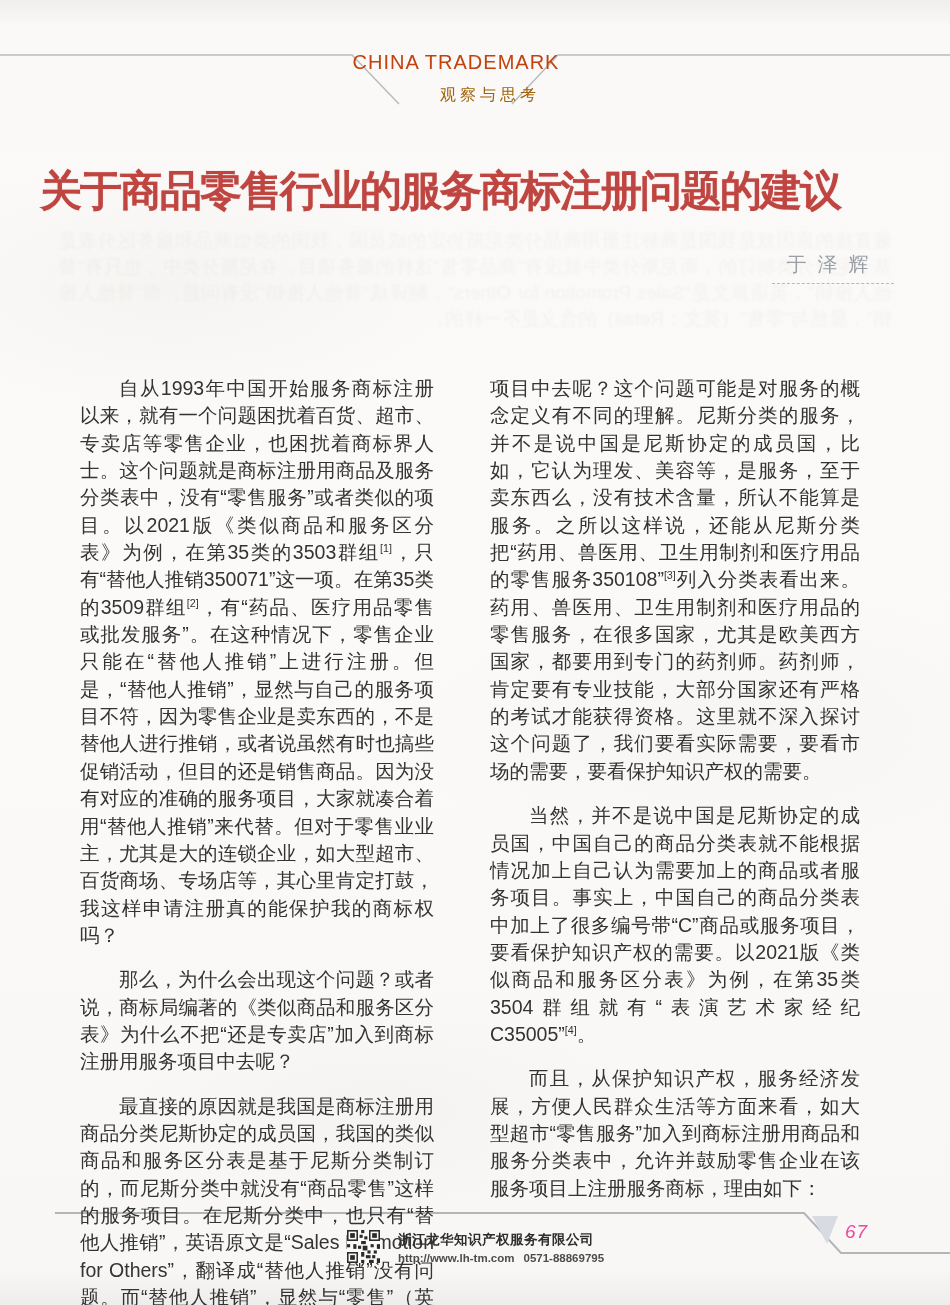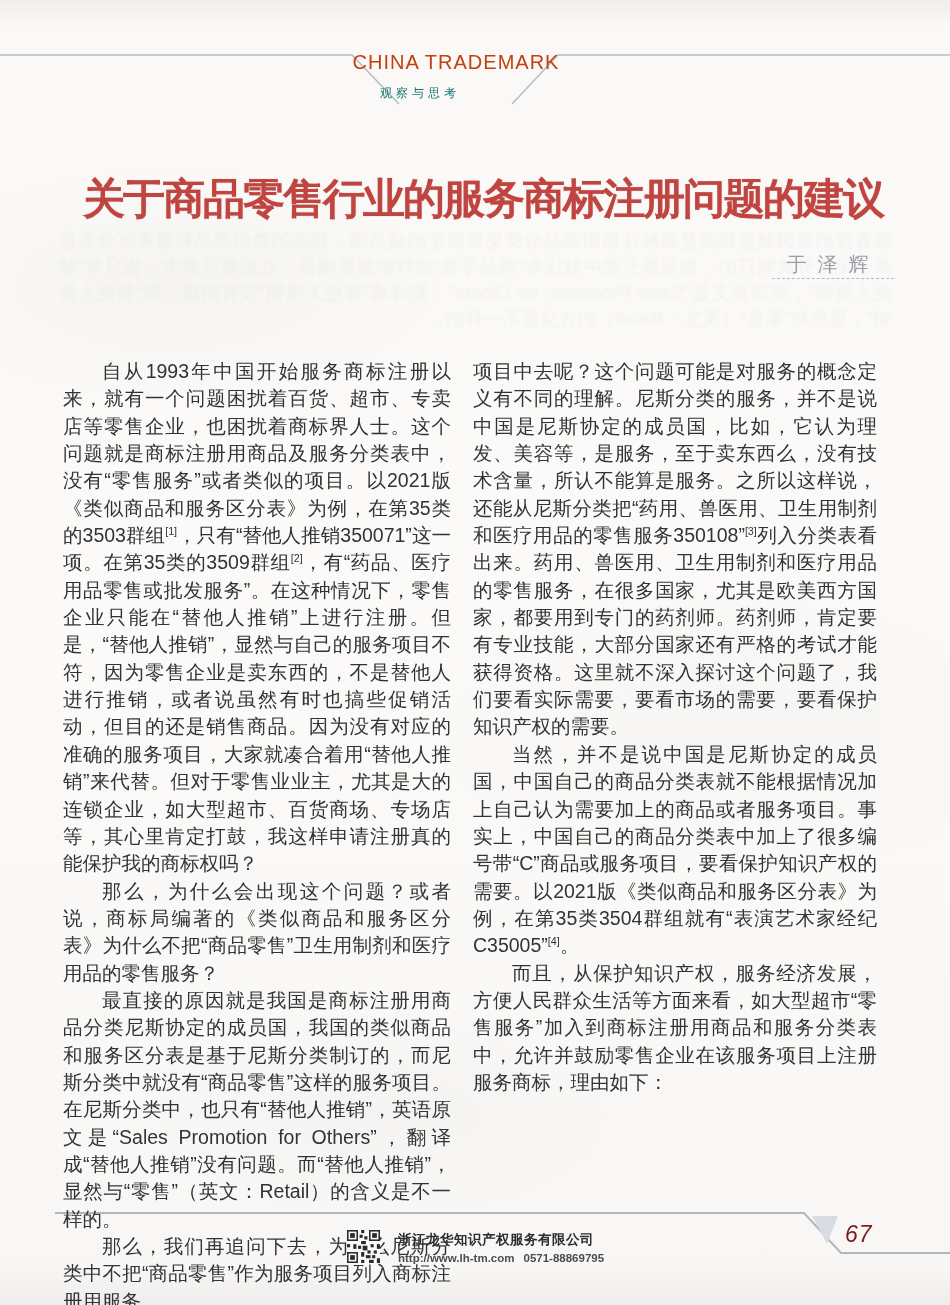--- a/index.html
+++ b/index.html
@@ -16,69 +16,69 @@
       radial-gradient(500px 220px at 78% 55%, rgba(180,178,174,.06), transparent 70%),
       radial-gradient(380px 160px at 40% 85%, rgba(180,178,174,.06), transparent 70%);
   }
   .rules { position:absolute; left:0; top:0; pointer-events:none; }
 
   .journal-name{
     position:absolute; left:351px; top:51px; width:210px; text-align:center;
     font-size:20px; letter-spacing:1px; color:#c2410c; font-weight:400;
   }
   .section-name{
-    position:absolute; left:380px; top:85px; width:160px; text-align:left;
-    font-size:12px; letter-spacing:4px; color:#0f766e;
+    position:absolute; left:380px; top:85px; width:160px; text-align:right;
+    font-size:16px; letter-spacing:4px; color:#a16207;
   }
 
   .article-title{
-    position:absolute; left:40px; top:163px; width:870px; margin:8px;
-    text-align:center; font-family:"Liberation Serif", serif;
+    position:absolute; left:40px; top:163px; width:870px; margin:0;
+    font-family:"Liberation Serif", serif;
     font-size:42px; font-weight:900; letter-spacing:-2px; color:#c04540;
     text-shadow:0 0 1px rgba(160,40,36,.45);
   }
   .article-author{
     position:absolute; left:772px; top:251px; width:122px; text-align:center;
     font-size:20px; letter-spacing:11px; color:#9aa0a6;
-    border-bottom:1px dashed #b6b9bd; 
+    border-bottom:1px dashed #b6b9bd; padding-bottom:5px;
   }
 
   
   .bleed{
     position:absolute; left:58px; top:228px; width:834px; height:126px;
     overflow:hidden; transform:scaleX(-1);
     font-size:19px; line-height:26px; text-align:justify;
     color:#6a7076; opacity:.055; filter:blur(1.1px);
     pointer-events:none; user-select:none;
   }
 
   .col{
     position:absolute; top:358px;
     font-size:19.5px; line-height:27.35px; color:#333;
     text-align:justify; text-justify:inter-ideograph;
   }
   .col-left  { left:63px;  width:388px; }
   .col-right { left:473px; width:404px; }
-  .col p { margin:0; text-indent:2em; }
+  .col p { margin:17px; text-indent:2em; }
   .col p.no-indent { text-indent:0; }
   .col sup { font-size:.55em; line-height:0; vertical-align:super; }
 
   .qr{ position:absolute; left:347px; top:1230px; width:33px; height:33px; }
   .footer-company{
     position:absolute; left:398px; top:1231px;
     font-size:13.5px; font-weight:bold; color:#2e2e2e; letter-spacing:.5px;
   }
   .footer-contact{
     position:absolute; left:398px; top:1252px;
     font-size:11.5px; font-weight:bold; color:#4c4c4c;
   }
   .footer-contact span{ margin-right:9px; }
   .page-number{
     position:absolute; left:845px; top:1221px;
-    font-size:23px; font-style:italic; font-weight:500; color:#7f1d1d;
+    font-size:19px; font-style:italic; font-weight:500; color:#ec4899;
     letter-spacing:1px;
   }
 </style>
 </head>
 <body>
 
 <svg class="rules" width="950" height="1305" viewBox="0 0 950 1305">
   <path d="M0,55 H352 L399,104" fill="none" stroke="#babdbe" stroke-width="1.6"></path>
   <path d="M512,104 L558,55 H950" fill="none" stroke="#babdbe" stroke-width="1.6"></path>
   <path d="M55,1213 H804 L841,1253 H950" fill="none" stroke="#b3b6b8" stroke-width="2"></path>
@@ -88,21 +88,21 @@
 <div class="journal-name">CHINA TRADEMARK</div>
 <div class="section-name">观察与思考</div>
 
 <h1 class="article-title">关于商品零售行业的服务商标注册问题的建议</h1>
 <div class="article-author">于泽辉</div>
 
 <div class="bleed" aria-hidden="true">最直接的原因就是我国是商标注册用商品分类尼斯协定的成员国，我国的类似商品和服务区分表是基于尼斯分类制订的，而尼斯分类中就没有“商品零售”这样的服务项目。在尼斯分类中，也只有“替他人推销”，英语原文是“Sales Promotion for Others”，翻译成“替他人推销”没有问题。而“替他人推销”，显然与“零售”（英文：Retail）的含义是不一样的。</div>
 
 <div class="col col-left">
     <p><span>自从1993年中国开始服务商标注册以来，就有一个问题困扰着百货、超市、专卖店等零售企业，也困扰着商标界人士。这个问题就是商标注册用商品及服务分类表中，没有“零售服务”或者类似的项目。以2021版《类似商品和服务区分表》为例，在第35类的3503群组</span><sup>[1]</sup><span>，只有“替他人推销350071”这一项。在第35类的3509群组</span><sup>[2]</sup><span>，有“药品、医疗用品零售或批发服务”。在这种情况下，零售企业只能在“替他人推销”上进行注册。但是，“替他人推销”，显然与自己的服务项目不符，因为零售企业是卖东西的，不是替他人进行推销，或者说虽然有时也搞些促销活动，但目的还是销售商品。因为没有对应的准确的服务项目，大家就凑合着用“替他人推销”来代替。但对于零售业业主，尤其是大的连锁企业，如大型超市、百货商场、专场店等，其心里肯定打鼓，我这样申请注册真的能保护我的商标权吗？</span></p>
-    <p><span>那么，为什么会出现这个问题？或者说，商标局编著的《类似商品和服务区分表》为什么不把“商品零售”卫生用制剂和医疗用品的零售服务？</span></p>
+    <p><span>那么，为什么会出现这个问题？或者说，商标局编著的《类似商品和服务区分表》为什么不把“还是专卖店”加入到商标注册用服务项目中去呢？</span></p>
     <p><span>最直接的原因就是我国是商标注册用商品分类尼斯协定的成员国，我国的类似商品和服务区分表是基于尼斯分类制订的，而尼斯分类中就没有“商品零售”这样的服务项目。在尼斯分类中，也只有“替他人推销”，英语原文是“Sales Promotion for Others”，翻译成“替他人推销”没有问题。而“替他人推销”，显然与“零售”（英文：Retail）的含义是不一样的。</span></p>
     <p><span>那么，我们再追问下去，为什么尼斯分类中不把“商品零售”作为服务项目列入商标注册用服务</span></p>
   </div>
 <div class="col col-right">
     <p class="no-indent"><span>项目中去呢？这个问题可能是对服务的概念定义有不同的理解。尼斯分类的服务，并不是说中国是尼斯协定的成员国，比如，它认为理发、美容等，是服务，至于卖东西么，没有技术含量，所认不能算是服务。之所以这样说，还能从尼斯分类把“药用、兽医用、卫生用制剂和医疗用品的零售服务350108”</span><sup>[3]</sup><span>列入分类表看出来。药用、兽医用、卫生用制剂和医疗用品的零售服务，在很多国家，尤其是欧美西方国家，都要用到专门的药剂师。药剂师，肯定要有专业技能，大部分国家还有严格的考试才能获得资格。这里就不深入探讨这个问题了，我们要看实际需要，要看市场的需要，要看保护知识产权的需要。</span></p>
     <p><span>当然，并不是说中国是尼斯协定的成员国，中国自己的商品分类表就不能根据情况加上自己认为需要加上的商品或者服务项目。事实上，中国自己的商品分类表中加上了很多编号带“C”商品或服务项目，要看保护知识产权的需要。以2021版《类似商品和服务区分表》为例，在第35类3504群组就有“表演艺术家经纪C35005”</span><sup>[4]</sup><span>。</span></p>
     <p><span>而且，从保护知识产权，服务经济发展，方便人民群众生活等方面来看，如大型超市“零售服务”加入到商标注册用商品和服务分类表中，允许并鼓励零售企业在该服务项目上注册服务商标，理由如下：</span></p>
   </div>
 
 <svg class="qr" viewBox="0 0 21 21">

